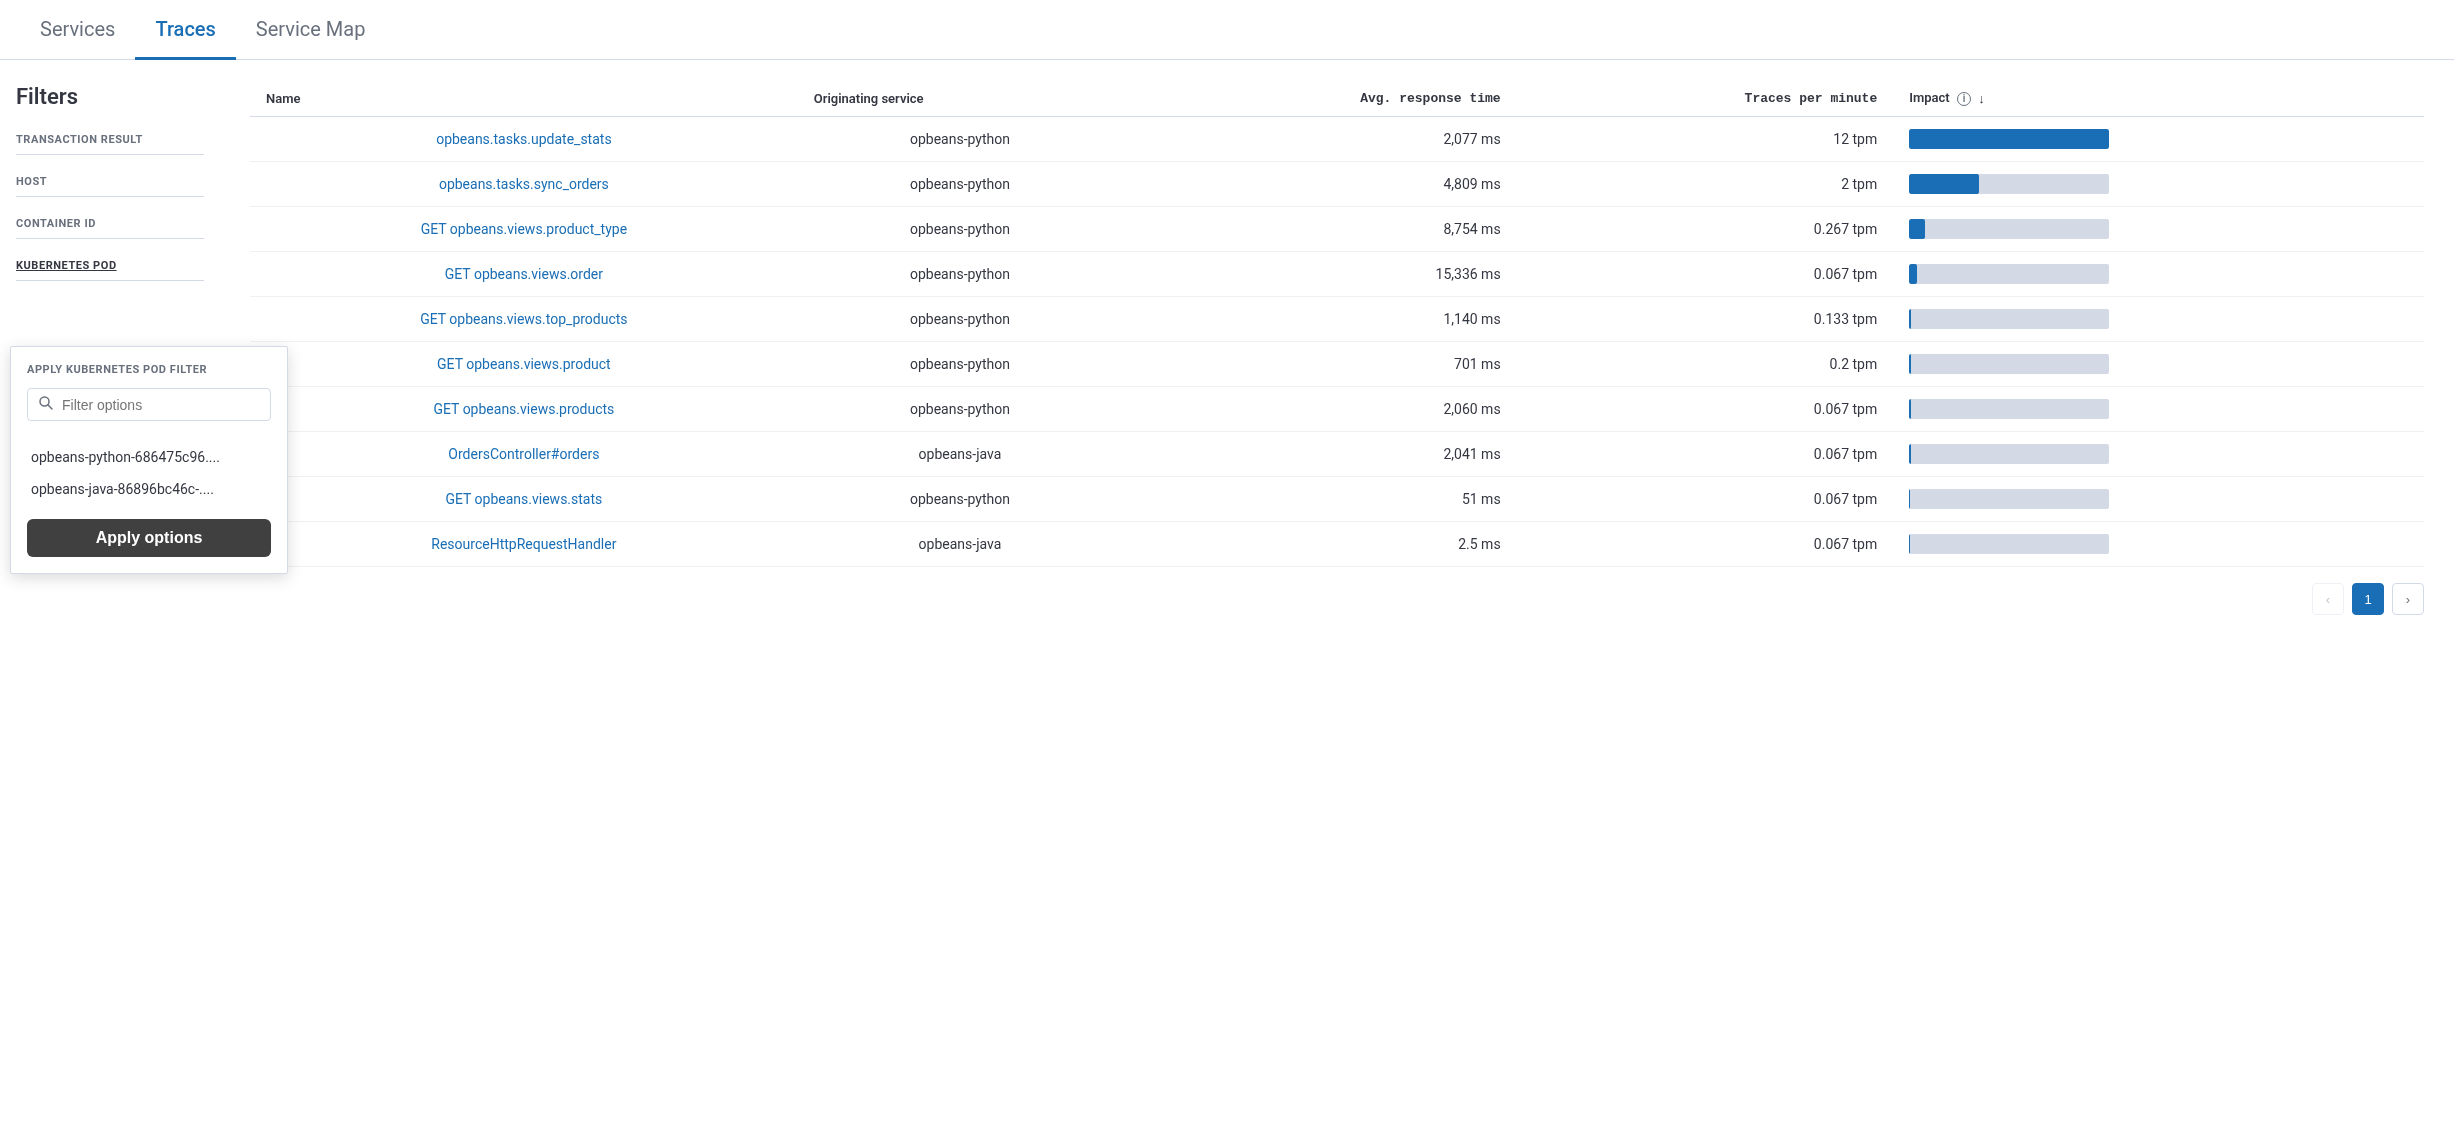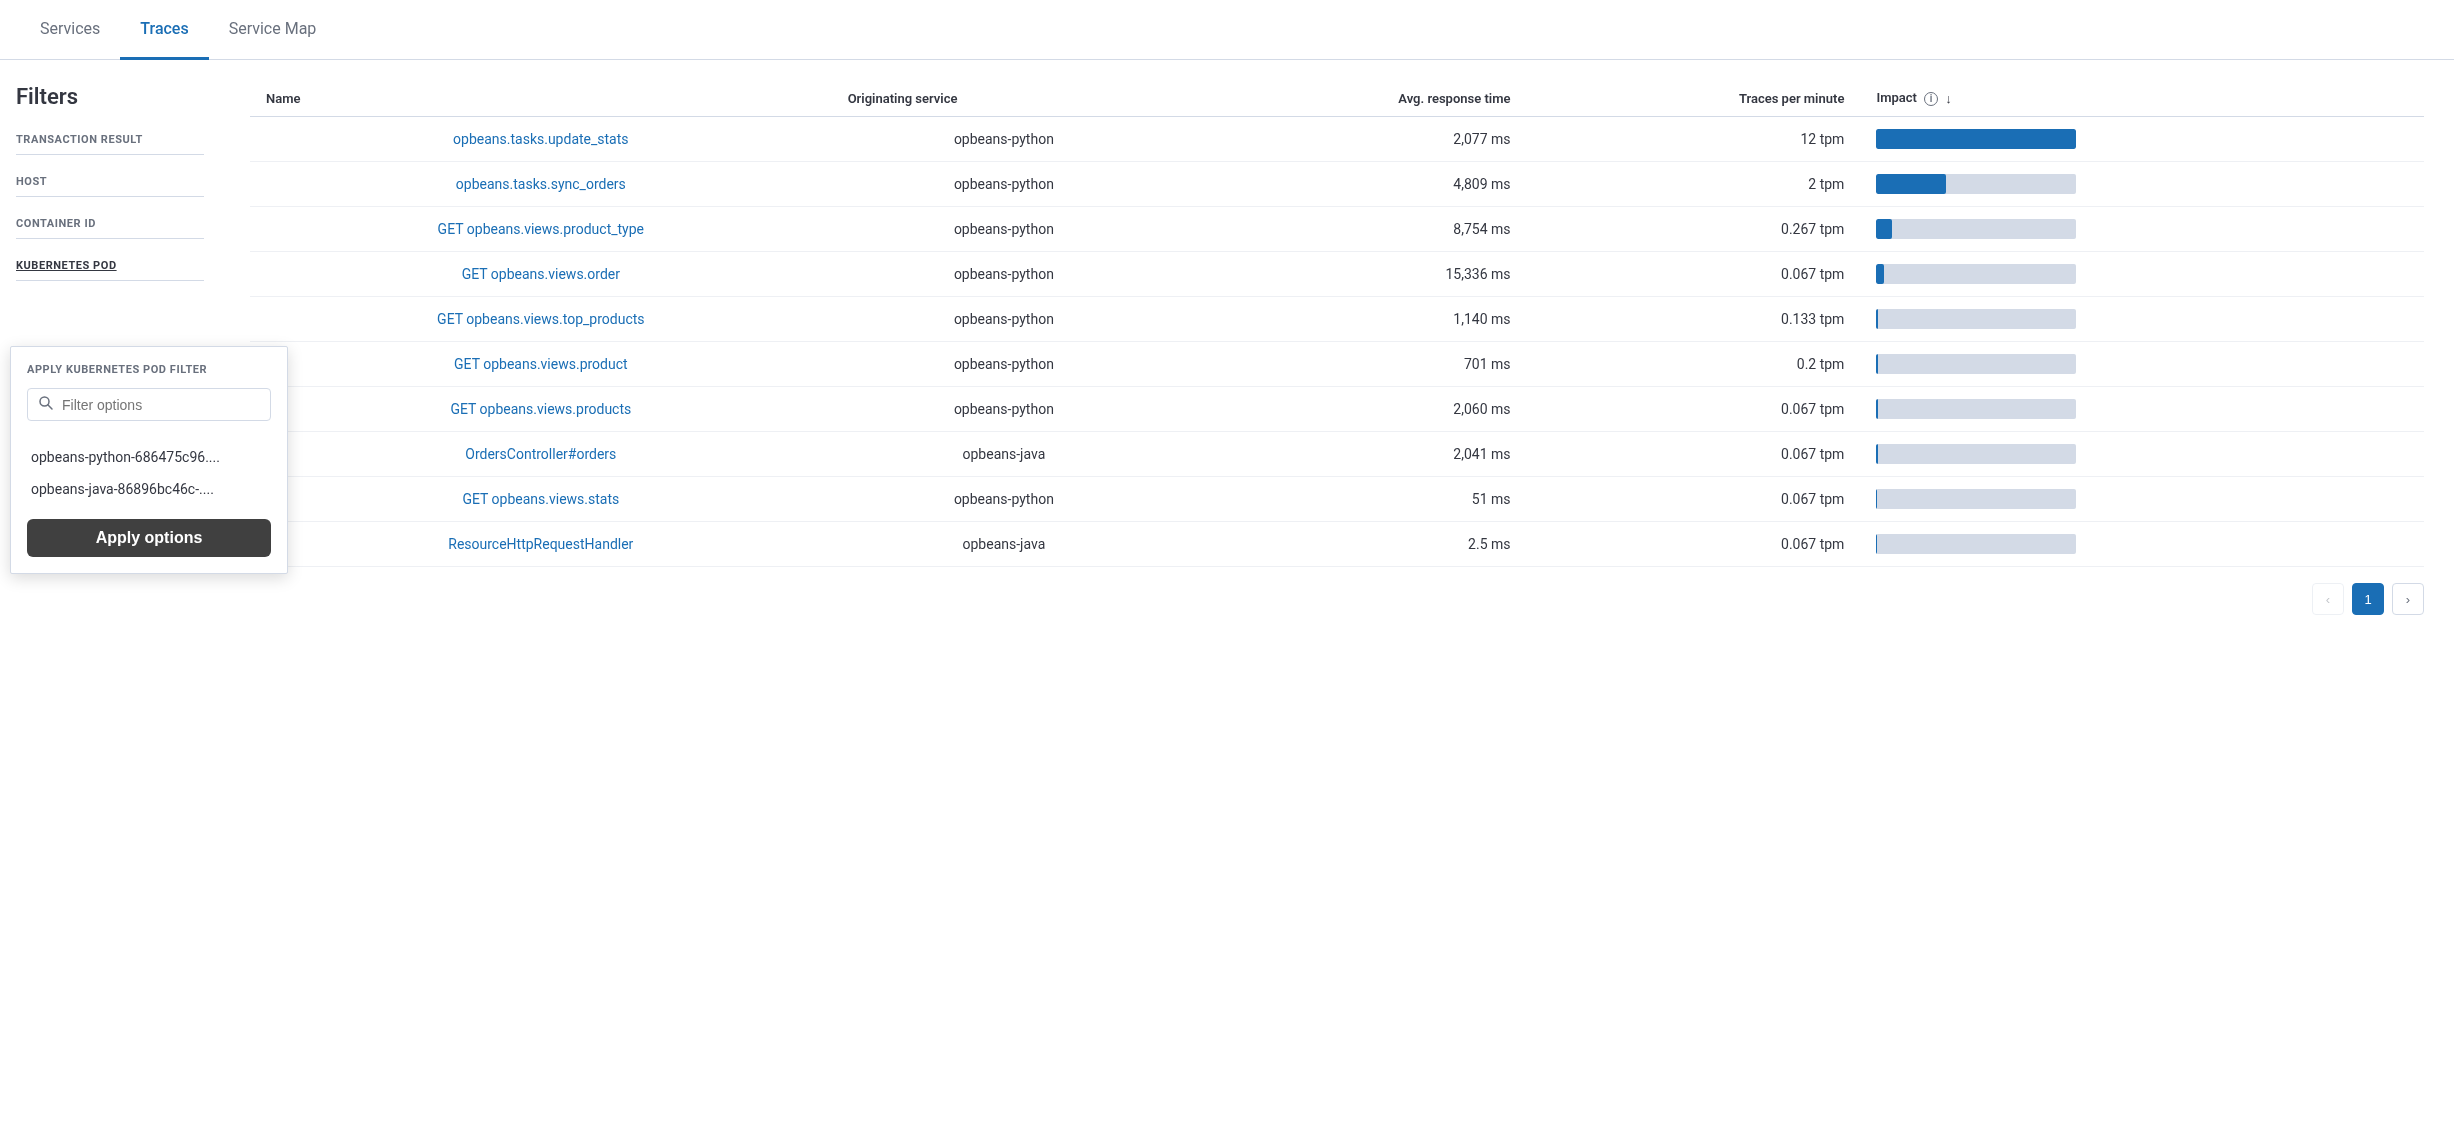--- a/index.html
+++ b/index.html
@@ -12,21 +12,21 @@
       border-bottom: 1px solid #d3dae6;
       padding: 0 20px;
       height: 60px;
     }
     .tab {
       padding: 0 20px;
       height: 60px;
       display: flex;
       align-items: center;
       cursor: pointer;
-      font-size: 16px;
+      font-size: 20px;
       color: #69707d;
       border-bottom: 3px solid transparent;
       margin-bottom: -1px;
     }
     .tab.active {
       color: #1a6eb5;
       border-bottom: 3px solid #1a6eb5;
       font-weight: 500;
     }
 
@@ -145,21 +145,21 @@
       border-bottom: 1px solid #d3dae6;
     }
     th {
       text-align: left;
       padding: 10px 16px;
       font-size: 13px;
       font-weight: 600;
       color: #343741;
       white-space: nowrap;
     }
-    th.right { text-align: right; }
+    th.right { text-align: right; font-family: Liberation Mono, monospace; }
     td {
       padding: 12px 16px;
       border-bottom: 1px solid #eef0f4;
       font-size: 14px;
       color: #343741;
       white-space: nowrap;
       text-align: center;
     }
     td.right { text-align: right; }
     td.link { color: #1a6eb5; cursor: pointer; }

